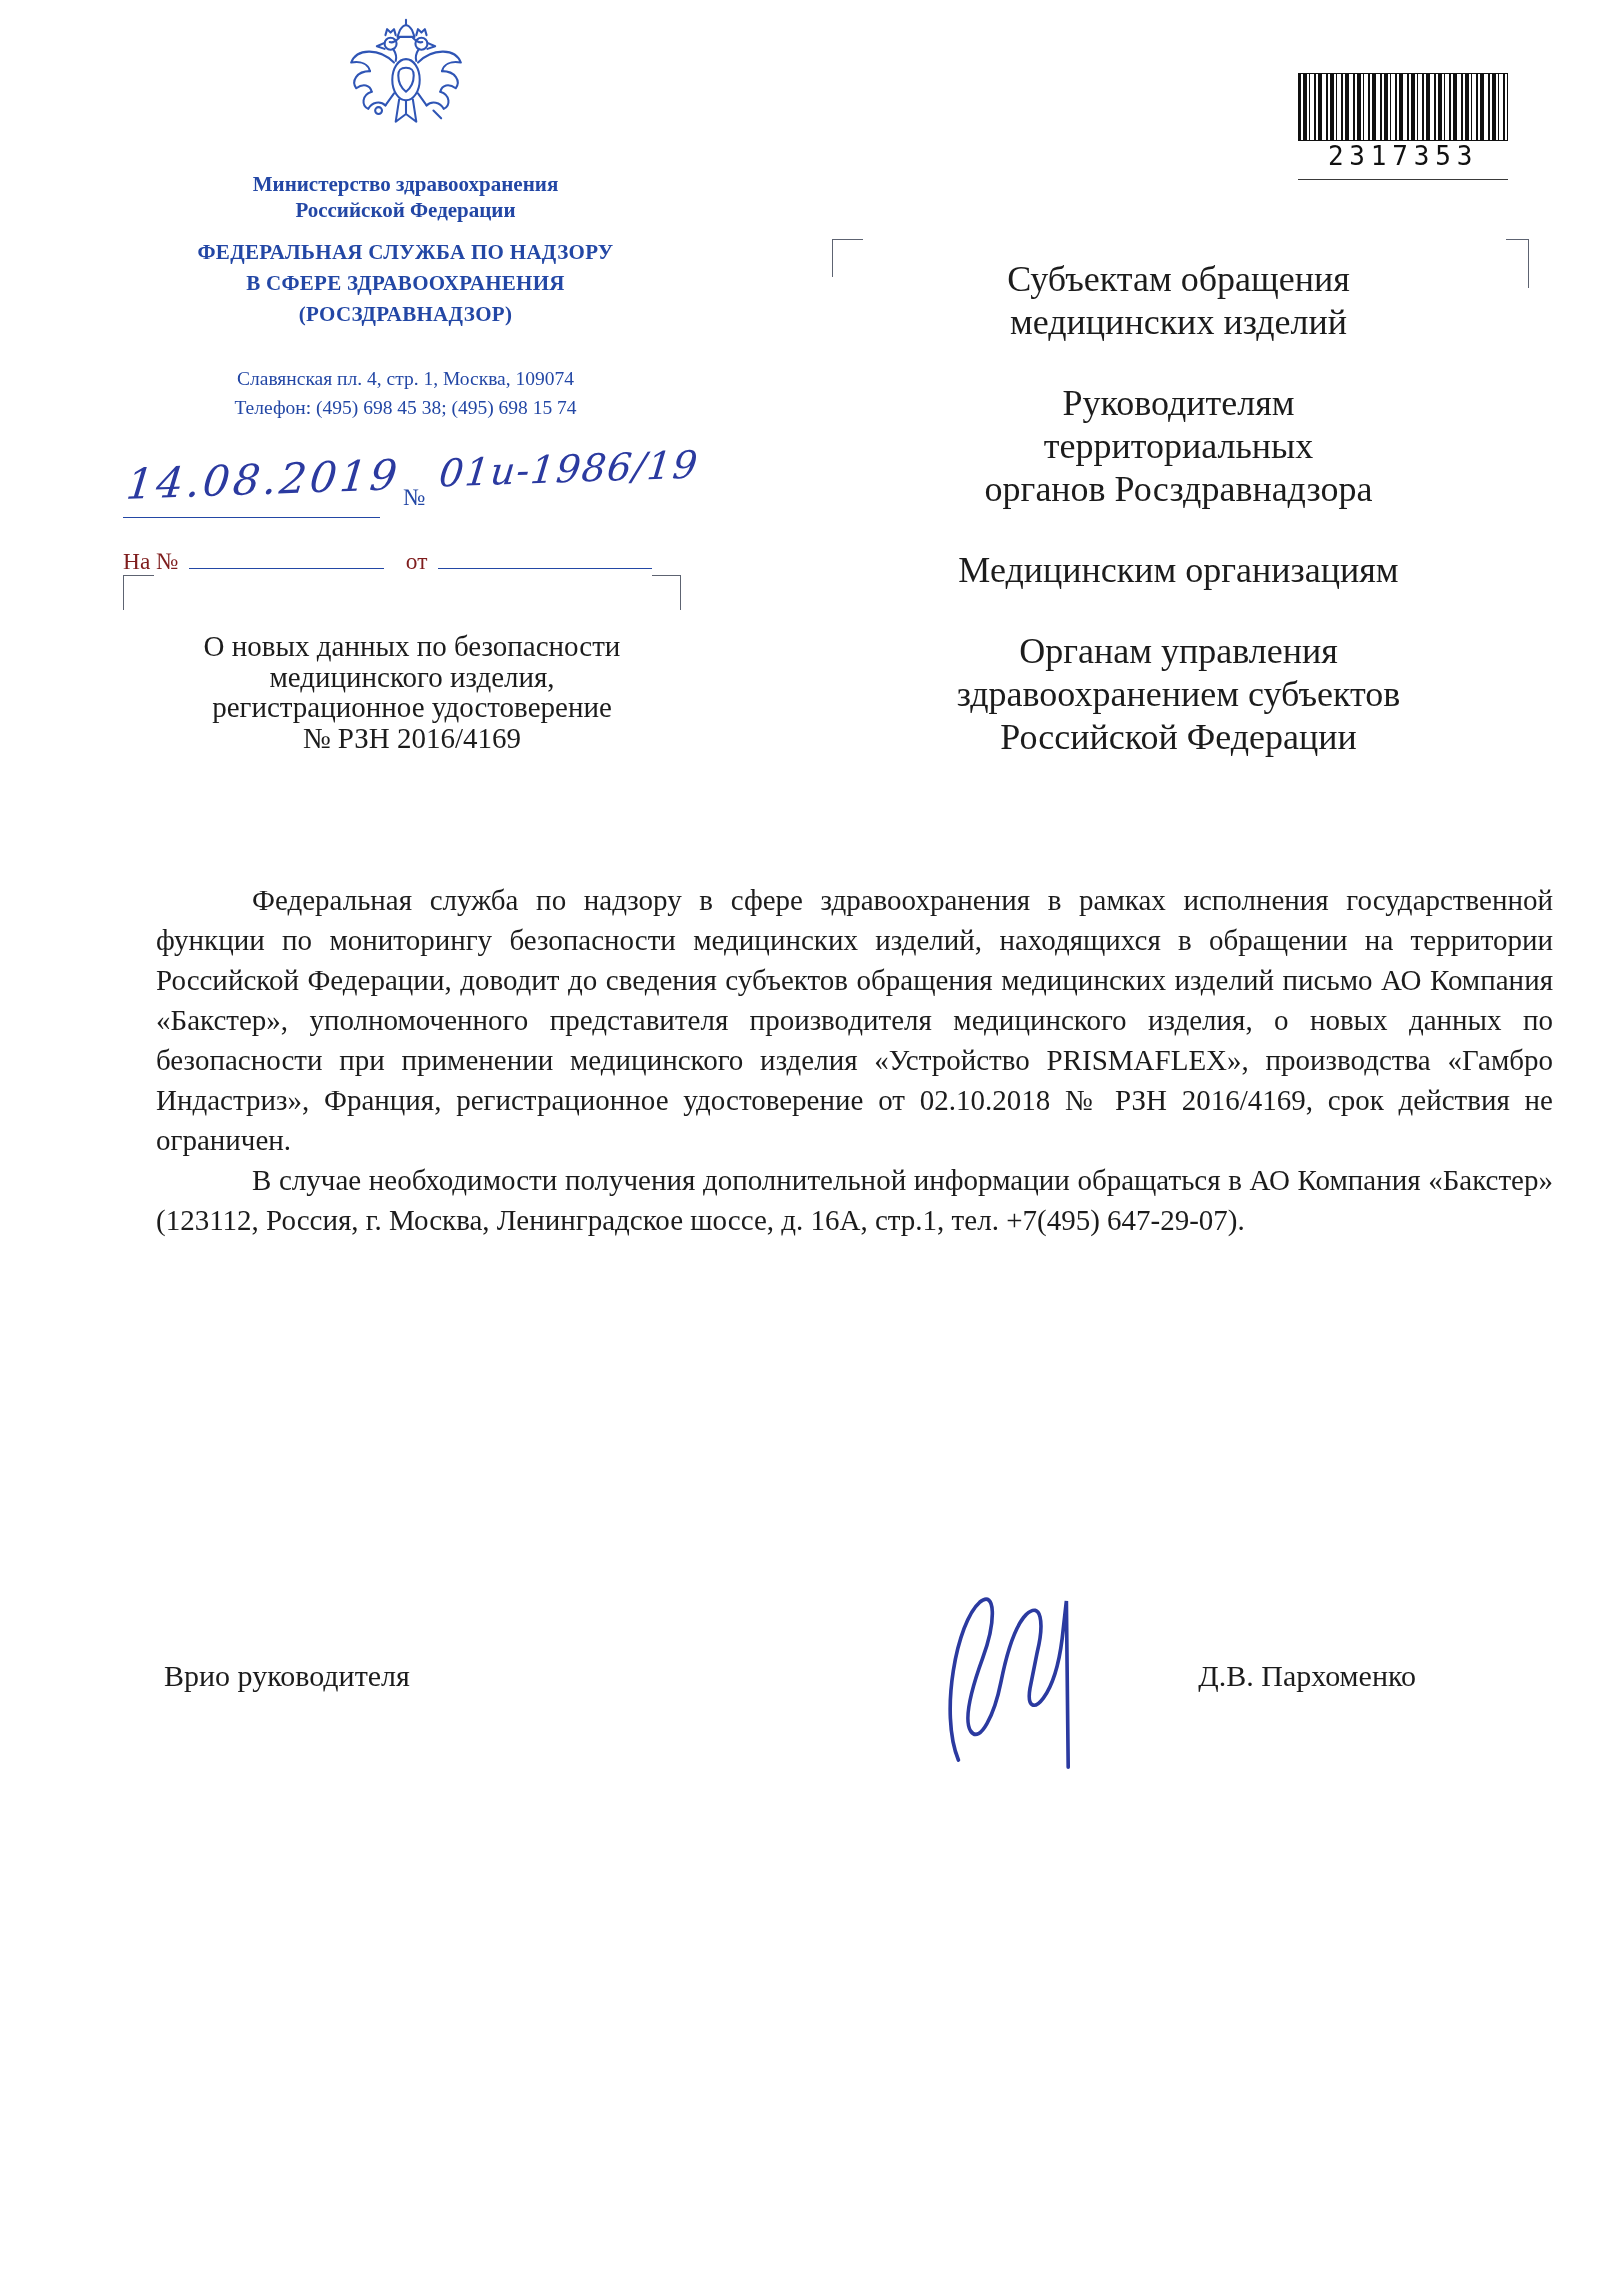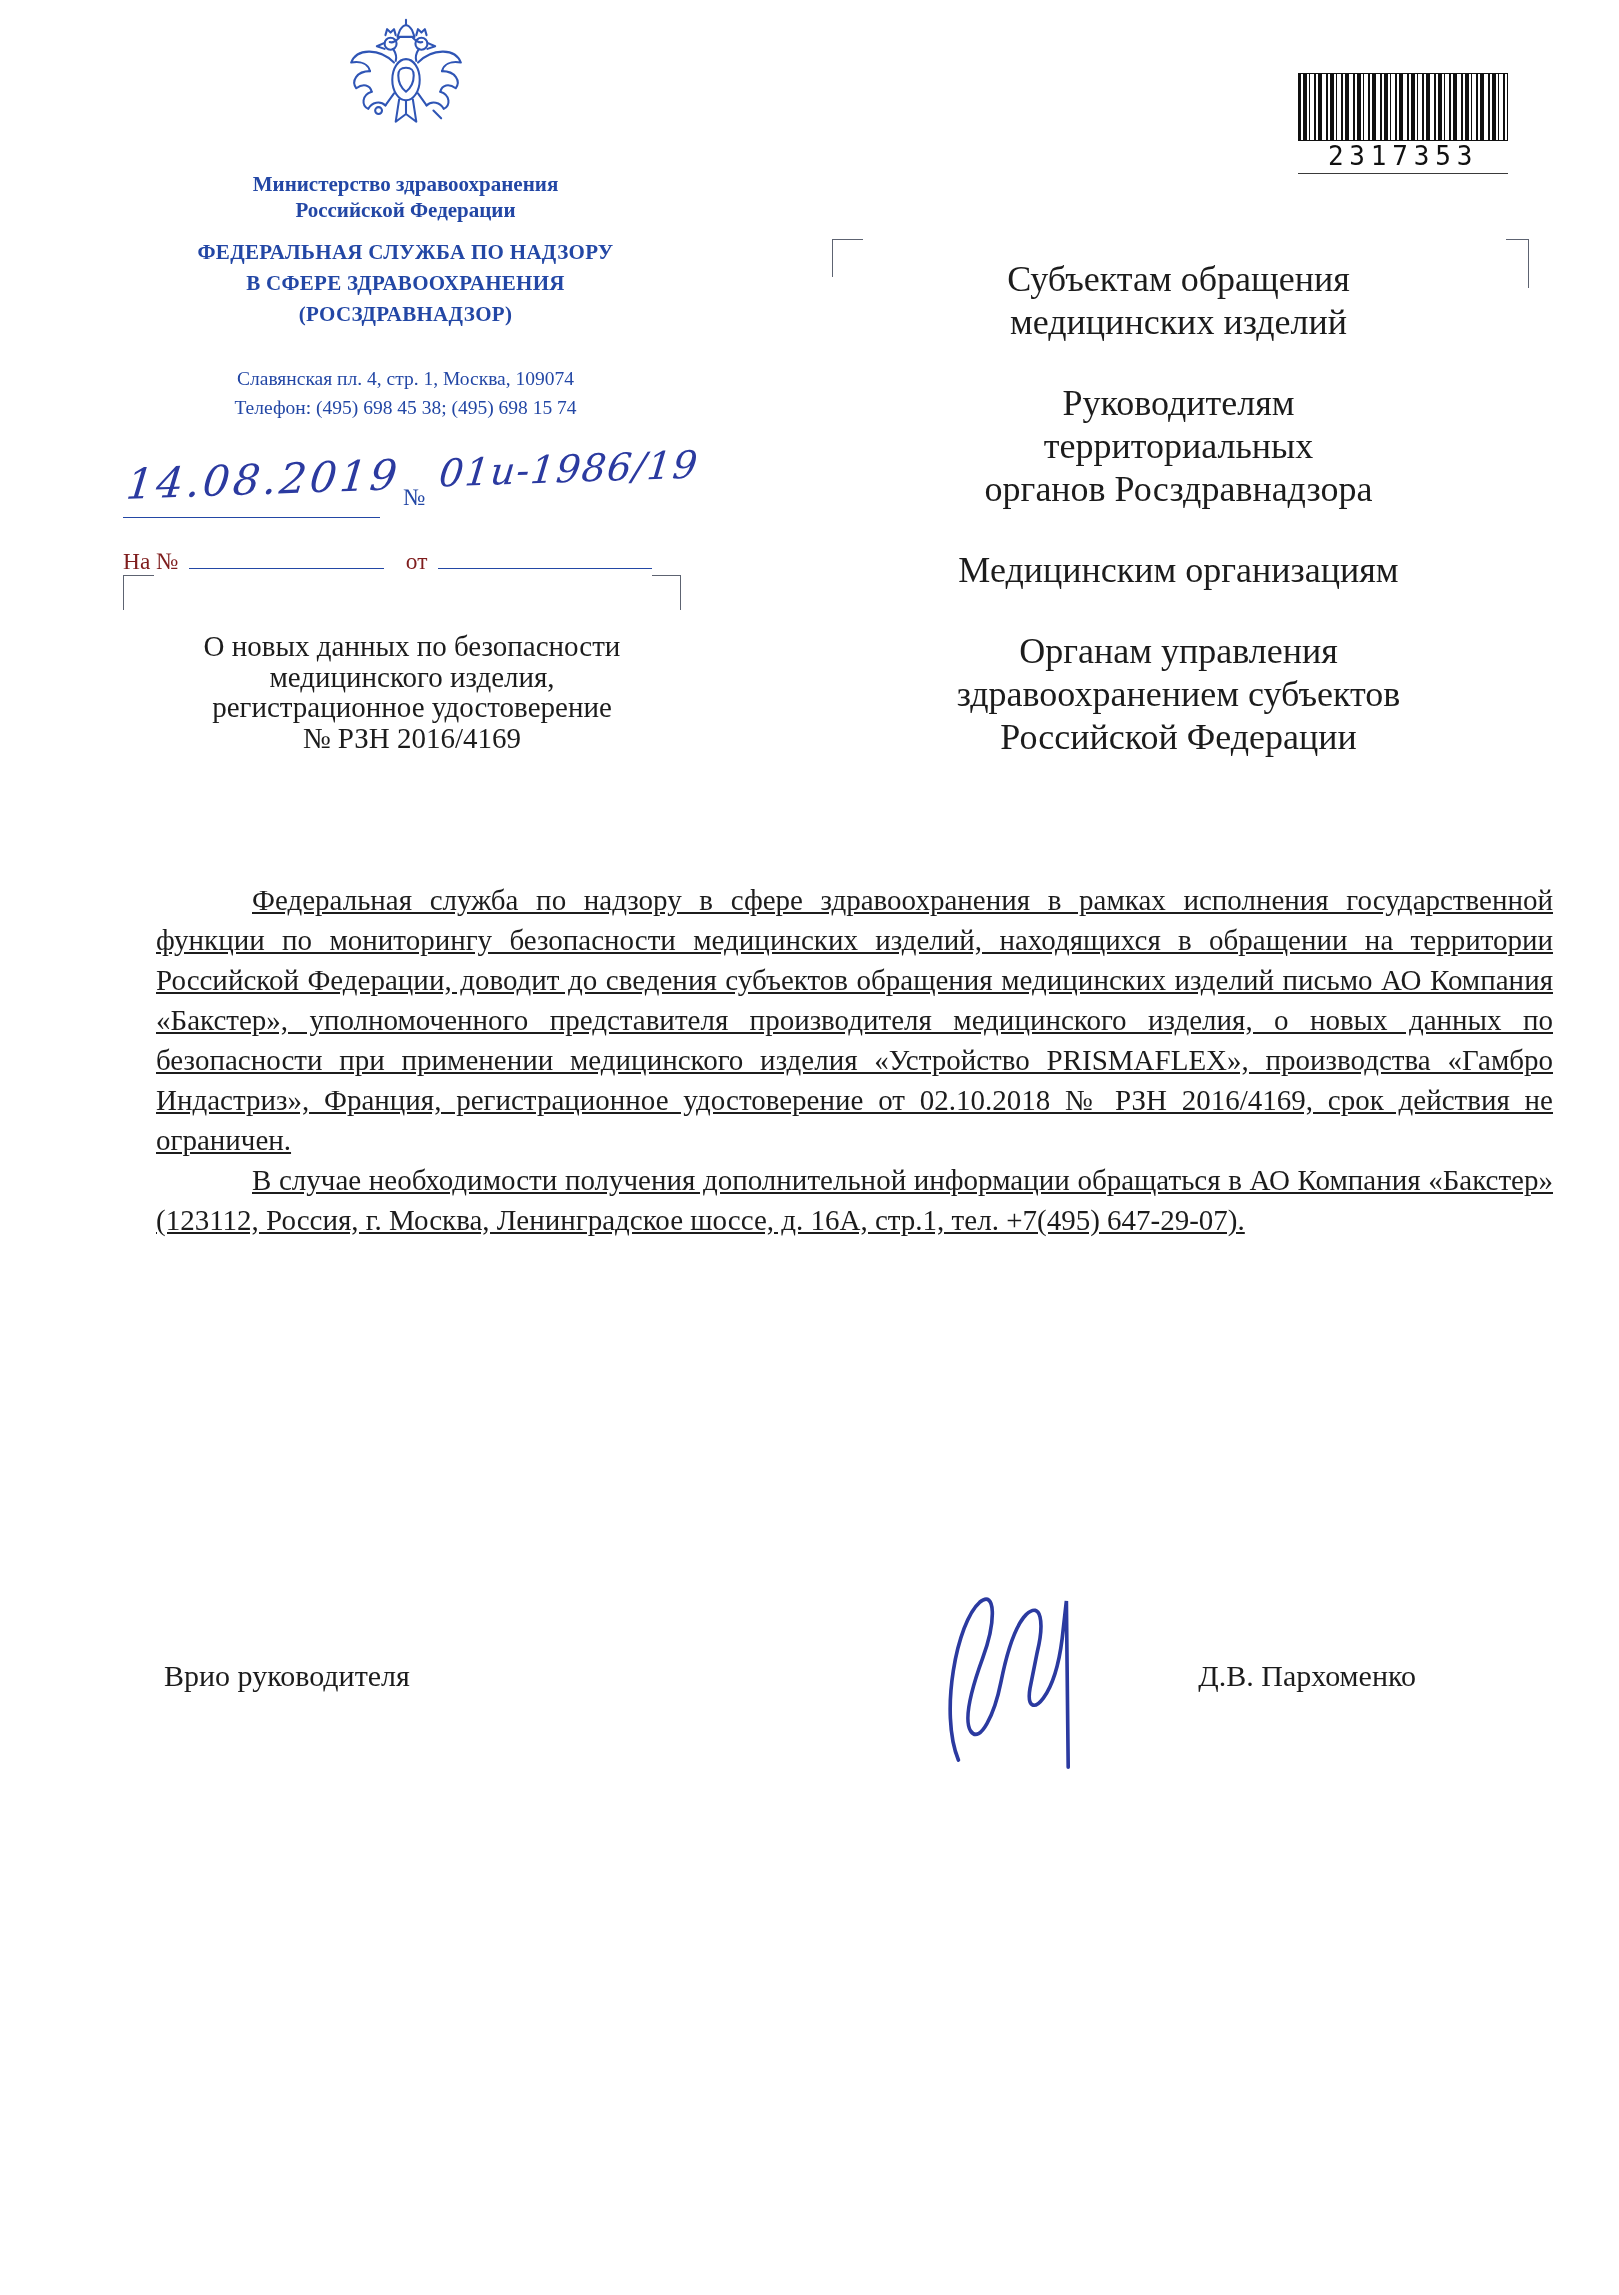--- a/index.html
+++ b/index.html
@@ -90,21 +90,21 @@
       #101010 15px 17px, #fff 17px 19px,
       #101010 19px 23px, #fff 23px 27px);
     border: 0.6px solid #101010;
   }
   .barcode-number {
     font-family: "DejaVu Sans Mono", monospace;
     font-size: 26px;
     letter-spacing: 5.8px;
     color: #111;
     border-bottom: 1.9px solid #3a3a3a;
-    padding: 0 0 2px 0;
+    padding: 0 0 8px 0;
   }
 
   
   .addr-col {
     position: absolute;
     left: 904px; top: 258px;
     width: 549px;
     text-align: center;
     font-size: 36px;
     line-height: 43px;
@@ -112,21 +112,20 @@
   .addr-item { white-space: pre-line; margin-bottom: 38px; }
 
   
   .body-text {
     position: absolute;
     left: 156px; top: 880px;
     width: 1397px;
     font-size: 29px;
     line-height: 40px;
     text-align: justify;
-    text-decoration: underline;
   }
   .body-text p { margin: 0; text-indent: 96px; }
 
   .attachment {
     position: absolute;
     left: 156px; top: 1484px;
     width: 1298px;
     font-size: 29px;
     text-indent: 96px;
   }

